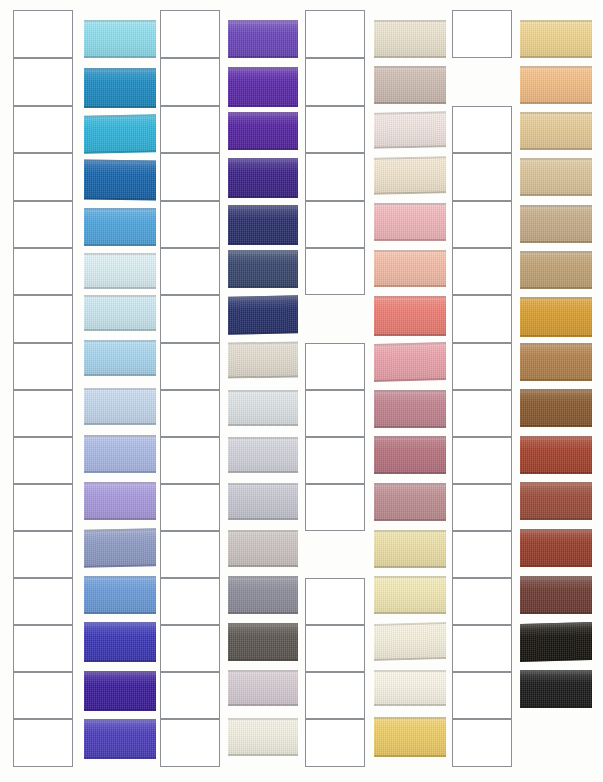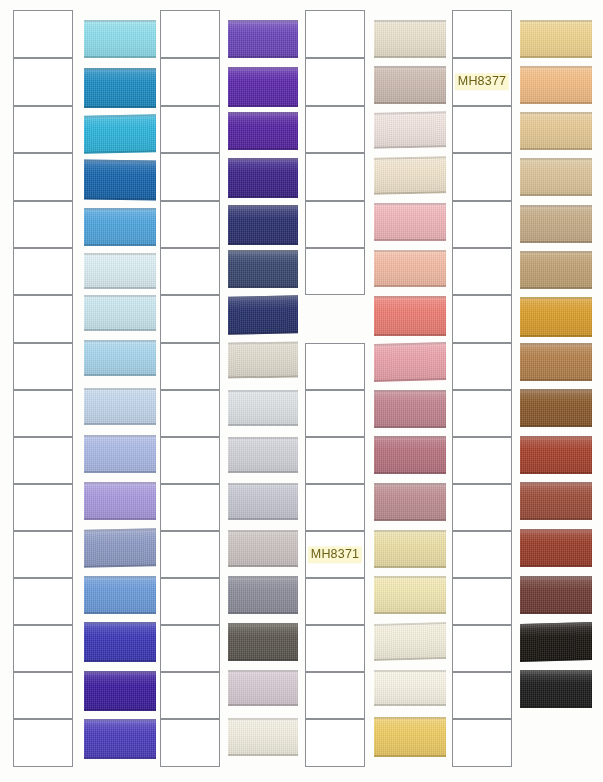--- a/index.html
+++ b/index.html
@@ -425,23 +425,20 @@
       </div>
       <div class="label-cell" style="left: 0px; top: 390px; width: 60px; height: 47px;">
         <span class="code"></span>
       </div>
       <div class="label-cell" style="left: 0px; top: 437px; width: 60px; height: 47px;">
         <span class="code"></span>
       </div>
       <div class="label-cell" style="left: 0px; top: 484px; width: 60px; height: 47px;">
         <span class="code"></span>
       </div>
-      <div class="label-cell" style="left: 0px; top: 531px; width: 60px; height: 47px;">
-        <span class="code">MH8371</span>
-      </div>
       <div class="label-cell" style="left: 0px; top: 578px; width: 60px; height: 47px;">
         <span class="code"></span>
       </div>
       <div class="label-cell" style="left: 0px; top: 625px; width: 60px; height: 47px;">
         <span class="code"></span>
       </div>
       <div class="label-cell" style="left: 0px; top: 672px; width: 60px; height: 47px;">
         <span class="code"></span>
       </div>
       <div class="label-cell" style="left: 0px; top: 719px; width: 60px; height: 48px;">
@@ -542,23 +539,20 @@
       <div class="swatch" style="left: 0px; top: 717px; width: 72px; height: 40px; background: rgb(241, 206, 99);">
         <div class="fabric"></div>
         <div class="edge-top"></div>
         <div class="edge-bot"></div>
         <div class="sheen"></div>
       </div>
     </div>
     <div class="col label-col" style="left: 452px; width: 60px;">
       <div class="label-cell" style="left: 0px; top: 10px; width: 60px; height: 48px;">
         <span class="code"></span>
-      </div>
-      <div class="label-cell" style="left: 0px; top: 58px; width: 60px; height: 48px;">
-        <span class="code">MH8377</span>
       </div>
       <div class="label-cell" style="left: 0px; top: 106px; width: 60px; height: 47px;">
         <span class="code"></span>
       </div>
       <div class="label-cell" style="left: 0px; top: 153px; width: 60px; height: 48px;">
         <span class="code"></span>
       </div>
       <div class="label-cell" style="left: 0px; top: 201px; width: 60px; height: 47px;">
         <span class="code"></span>
       </div>

